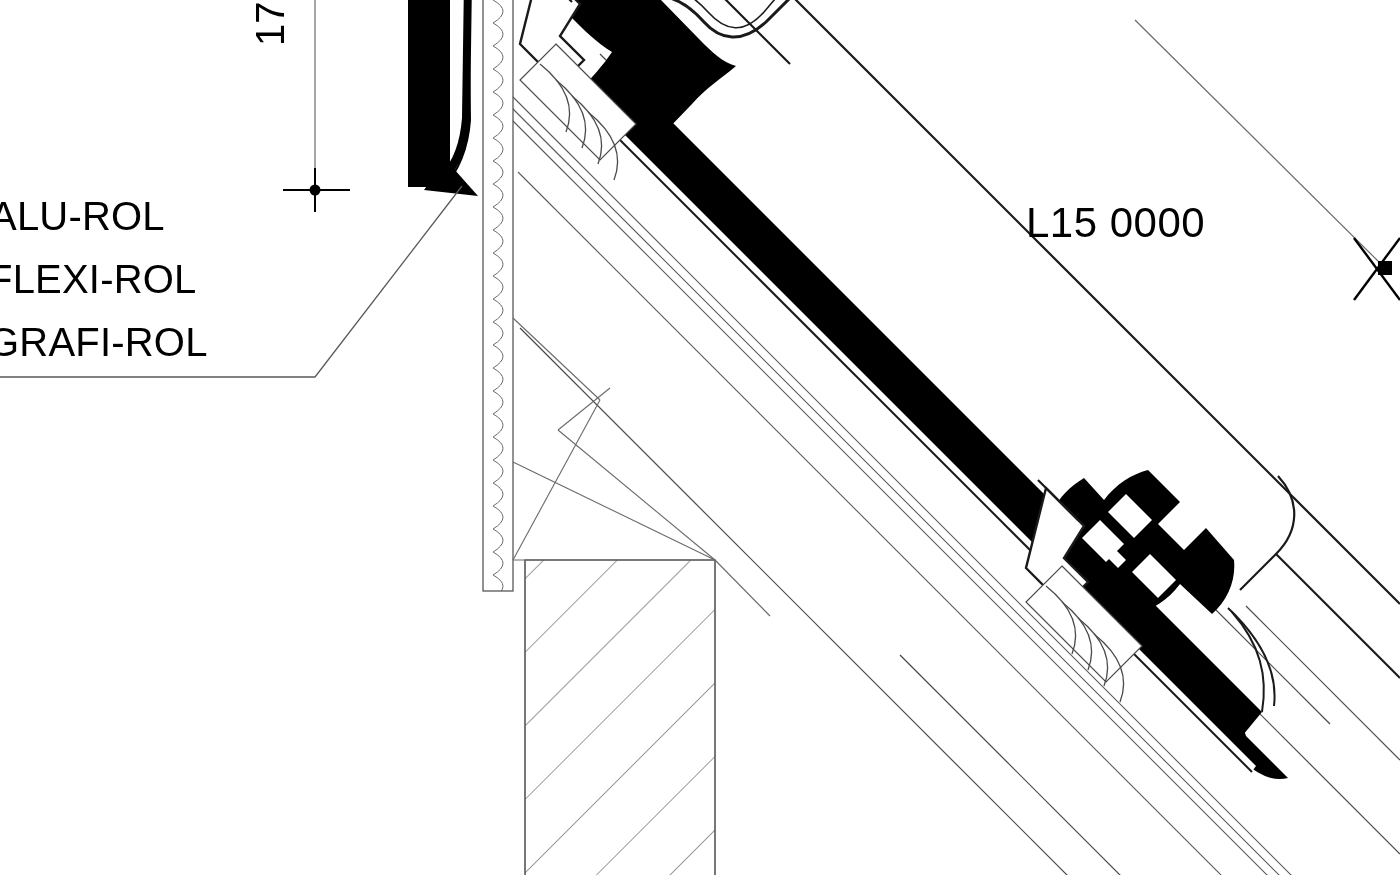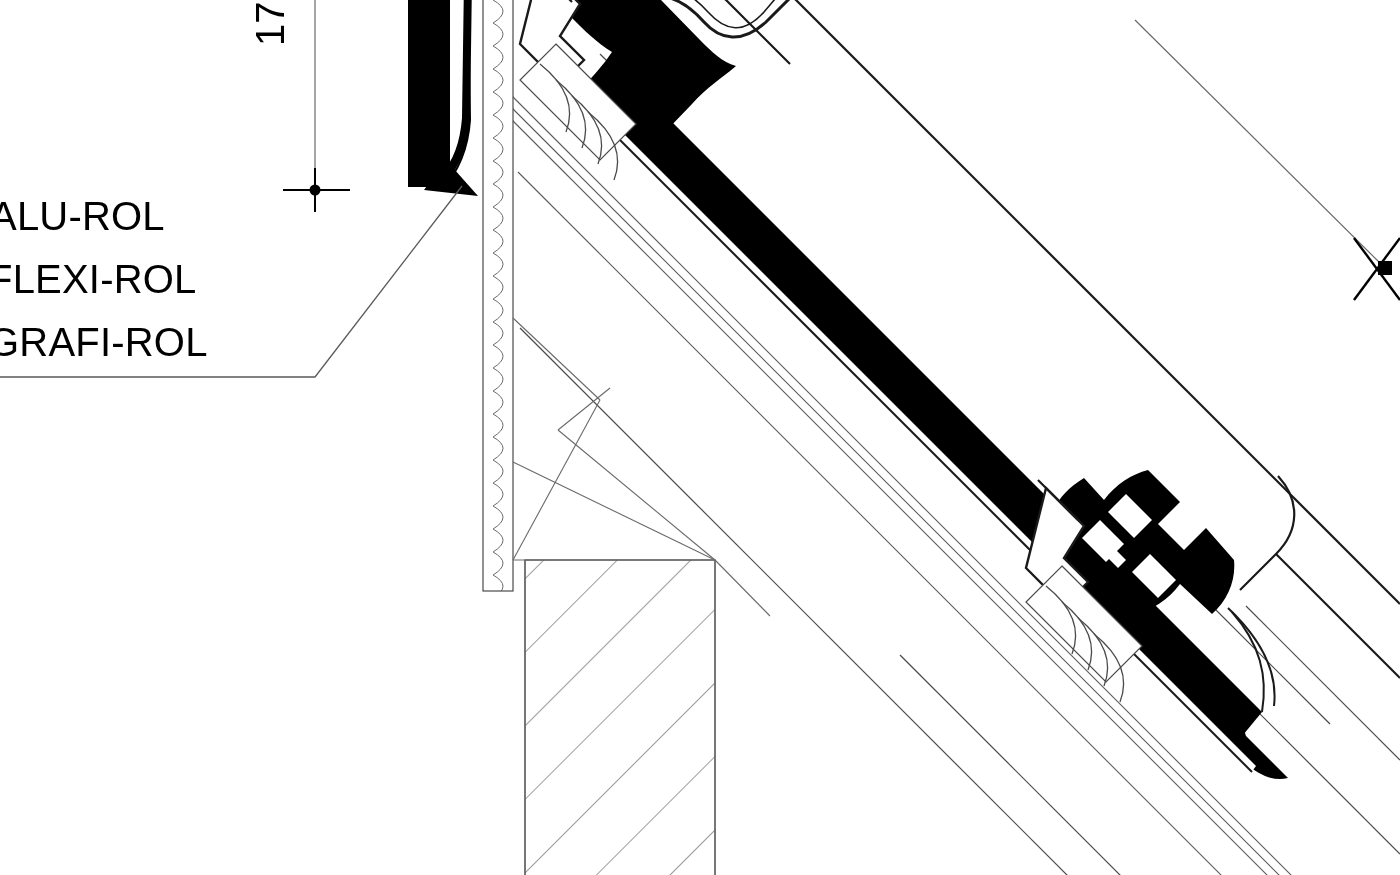--- a/index.html
+++ b/index.html
@@ -221,18 +221,19 @@
 
     </g>
   </svg>
 
   <div class="lbl" id="label-alu">ALU-ROL</div>
 
   <div class="lbl" id="label-flexi">FLEXI-ROL</div>
 
   <div class="lbl" id="label-grafi">GRAFI-ROL</div>
 
+  <div class="lbl" id="label-part">L15 0000</div>
 
   <div class="lbl" id="dim-left">175</div>
 
   <div class="lbl" id="dim-right">80</div>
 
 </div>
 
 </body></html>

